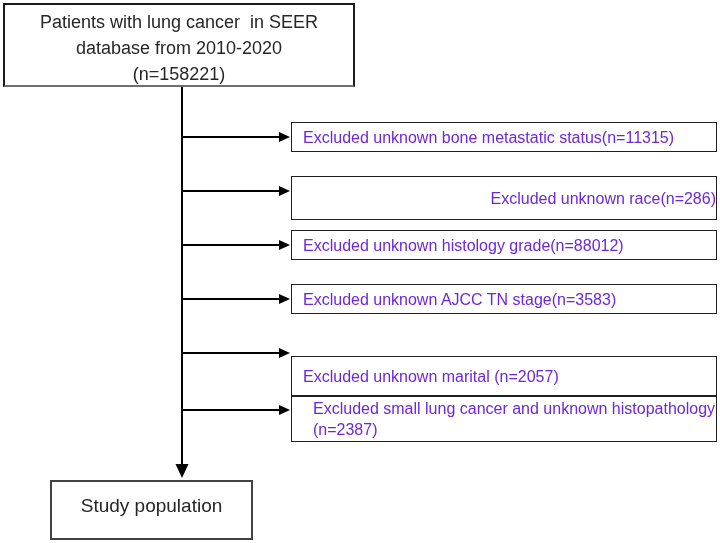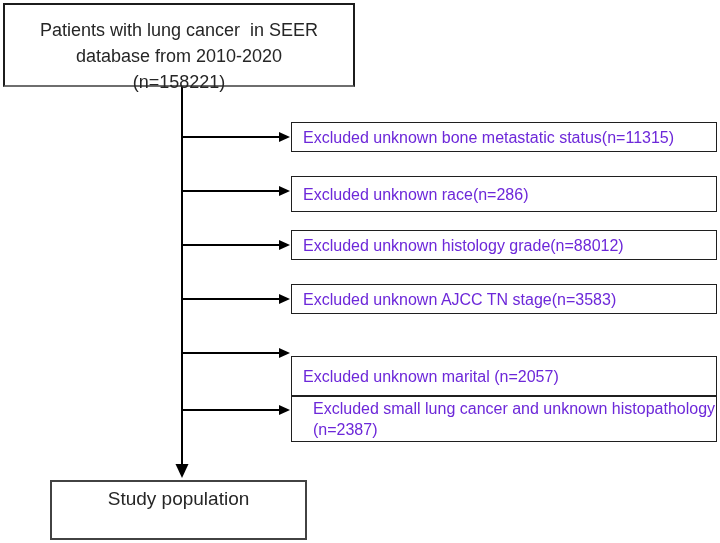--- a/index.html
+++ b/index.html
@@ -38,52 +38,52 @@
   .top-box {
     left: 3px;
     top: 3px;
     width: 352px;
     height: 84px;
     border: 2px solid #1c1c1c;
     border-bottom-color: #6e6e6e;
     text-align: center;
     font-size: 18px;
     line-height: 26px;
-    padding-top: 12px;
+    padding-top: 4px;
     color: #262626;
   }
   .excl-box {
     left: 291px;
     width: 426px;
     border: 1px solid #1f1f1f;
     display: flex;
     flex-direction: column;
     justify-content: center;
     align-items: flex-start;
     padding-left: 11px;
     font-size: 16px;
     line-height: 21px;
     color: #6d28d9;
   }
   .excl-1 { top: 122px; height: 30px; }
-  .excl-2 { top: 176px; height: 36px; }
+  .excl-2 { top: 176px; height: 44px; align-items: flex-end; }
   .excl-3 { top: 230px; height: 30px; }
   .excl-4 { top: 284px; height: 30px; }
   .excl-5 { top: 356px; height: 40px; }
   .excl-6 { top: 396px; height: 46px; padding-left: 21px; }
   .bottom-box {
     left: 50px;
     top: 480px;
-    width: 257px;
+    width: 203px;
     height: 60px;
     border: 2px solid #424242;
     text-align: center;
     font-size: 19px;
     line-height: 27px;
-    padding-top: 3px;
+    padding-top: 10px;
     color: #262626;
   }
 </style>
 </head>
 <body>
 
 <div class="canvas">
 
   <svg class="connectors" width="720" height="543" viewBox="0 0 720 543">
 

